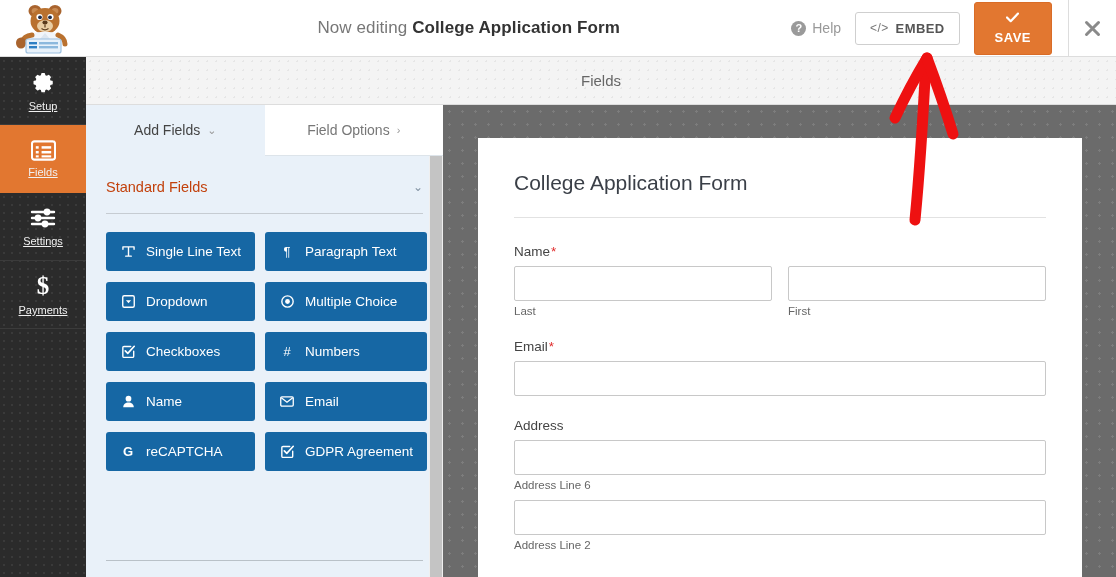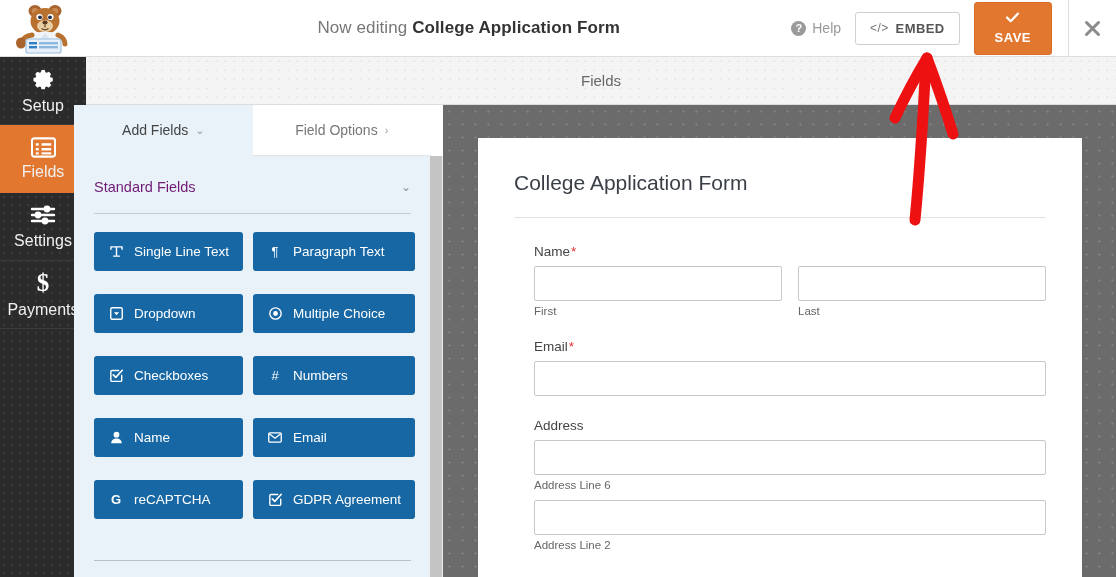--- a/index.html
+++ b/index.html
@@ -80,51 +80,51 @@
     background-image: radial-gradient(#3a3a3a 1px, transparent 1px);
     background-size: 8px 8px;
   }
   .side-item {
     height: 68px; display: flex; flex-direction: column;
     align-items: center; justify-content: center; gap: 5px;
     color: #f0f0f0; cursor: pointer;
     border-bottom: 1px solid #3b3b3b;
   }
   .side-item.active { background: #e27730; border-bottom-color: #e27730; }
-  .side-item .slabel { font-size: 16px; }
+  .side-item .slabel { font-size: 11px; text-decoration: underline; }
   .side-item svg { display: block; }
 
   
   .panel {
-    position: absolute; left: 74px; top: 105px; width: 357px; height: 472px;
+    position: absolute; left: 86px; top: 105px; width: 357px; height: 472px;
     background: #e9f1f9;
   }
   .panel-tabs { display: flex; height: 51px; }
   .ptab {
     flex: 1 1 50%; display: flex; align-items: center; justify-content: center;
     gap: 7px; font-size: 14px; color: #777; cursor: pointer;
     background: #ffffff; border-bottom: 1px solid #dde4ea;
   }
   .ptab.active {
     background: #e9f1f9; color: #444; border-bottom: 1px solid #e9f1f9;
   }
   .ptab .chev { font-size: 11px; color: #999; }
   .panel-body {
     height: 421px; padding: 0 18px; position: relative;
   }
   .sec-head {
     display: flex; align-items: center; justify-content: space-between;
     padding: 23px 2px 18px 2px;
   }
-  .sec-head .sec-title { font-size: 14.5px; color: #701a75; }
+  .sec-head .sec-title { font-size: 14.5px; color: #c2410c; }
   .sec-head .chev { font-size: 12px; color: #8595a5; }
   .divider { height: 1px; background: #c6ccd2; margin: 0 2px; }
   .field-grid {
     display: grid; grid-template-columns: 1fr 1fr;
-    gap: 23px 10px; padding: 18px 2px 0 2px;
+    gap: 11px 10px; padding: 18px 2px 0 2px;
   }
   .fbtn {
     background: #1667a4; color: #fff; border-radius: 3px;
     height: 39px; display: flex; align-items: center;
     gap: 10px; padding: 0 14px; font-size: 13.5px;
     cursor: pointer; user-select: none;
   }
   .fbtn .fico {
     width: 16px; display: flex; align-items: center; justify-content: center;
     font-size: 13px; flex: 0 0 16px;
@@ -150,21 +150,21 @@
     background-image: radial-gradient(#7d7d7d 1.1px, transparent 1.1px);
     background-size: 13px 13px;
     overflow: hidden;
   }
   .form-card {
     position: absolute; left: 35px; top: 33px; width: 604px; height: 470px;
     background: #fff; padding: 33px 36px 0 36px;
   }
   .form-title { font-size: 21px; color: #3a3f47; font-weight: normal; }
   .form-rule { height: 1px; background: #e2e2e2; margin: 22px 0 26px 0; }
-  .fld { margin-bottom: 22px; margin-left: 20px; }
+  .fld { margin-bottom: 22px; }
   .fld-label {
     font-size: 13.5px; color: #444; margin-bottom: 7px; display: block;
   }
   .req { color: #e02b2b; margin-left: 1px; }
   .inp {
     border: 1px solid #c8c8c8; background: #fff; height: 35px;
     border-radius: 2px; width: 100%;
   }
   .sub { font-size: 11.5px; color: #666; margin-top: 4px; display: block; }
   .row2 { display: flex; gap: 16px; }
@@ -404,25 +404,25 @@
       <div class="form-title">College Application Form</div>
       <div class="form-rule"></div>
 
       <div class="fld">
         <span class="fld-label">
           <span>Name</span><span class="req">*</span>
         </span>
         <div class="row2">
           <div>
             <input class="inp" type="text" style="">
-            <span class="sub">First</span>
+            <span class="sub">Last</span>
           </div>
           <div>
             <input class="inp" type="text" style="">
-            <span class="sub">Last</span>
+            <span class="sub">First</span>
           </div>
         </div>
       </div>
 
       <div class="fld">
         <span class="fld-label">
           <span>Email</span><span class="req">*</span>
         </span>
         <input class="inp" type="text" style="">
       </div>

